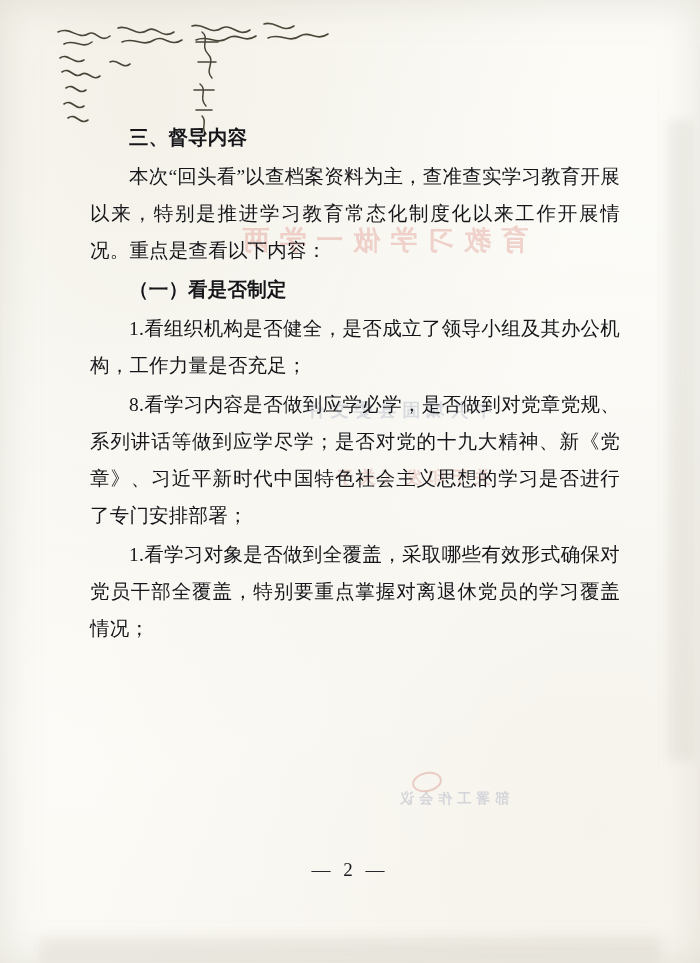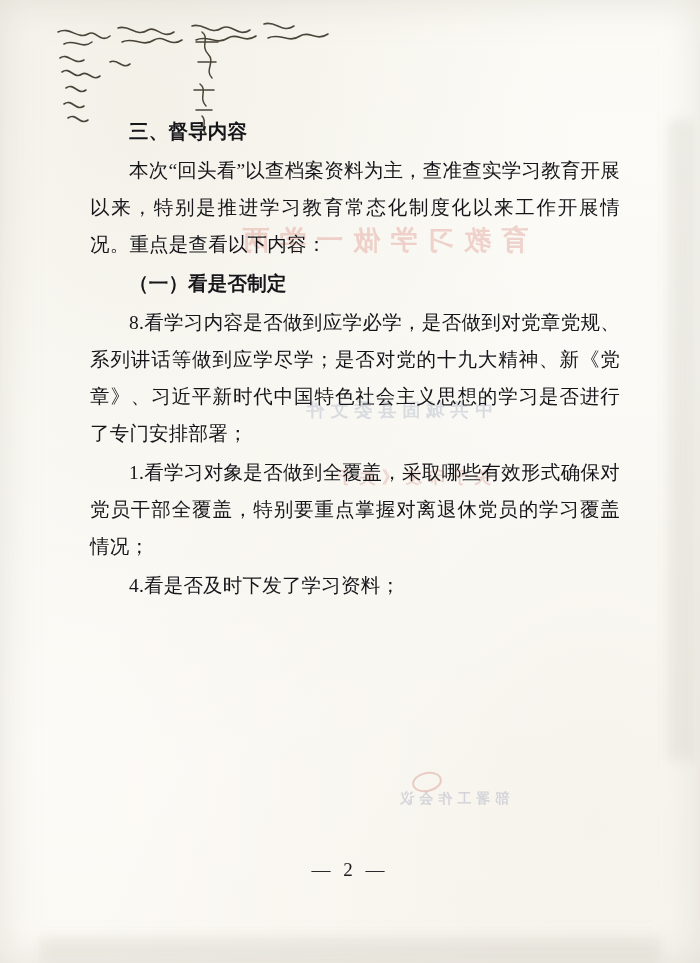--- a/index.html
+++ b/index.html
@@ -81,21 +81,21 @@
     position: absolute;
     top: 28px;
     left: 148px;
     width: 120px;
     height: 110px;
     pointer-events: none;
   }
 
   .content {
     position: absolute;
-    top: 113px;
+    top: 119px;
     left: 90px;
     width: 530px;
   }
 
   .doc-line {
     font-size: 19.5px;
     line-height: 37px;
     color: #16161a;
     text-align: justify;
     text-justify: inter-ideograph;
@@ -180,23 +180,23 @@
       <path d="M48,82 L64,82"></path>
       <path d="M54,88 C60,94 52,100 58,106"></path>
     </g>
   </svg>
 
   <div class="content">
 
     <p class="doc-line heading">三、督导内容</p>
     <p class="doc-line para">本次“回头看”以查档案资料为主，查准查实学习教育开展以来，特别是推进学习教育常态化制度化以来工作开展情况。重点是查看以下内容：</p>
     <p class="doc-line heading-sub">（一）看是否制定</p>
+    <p class="doc-line para">1.看组织机构是否健全，是否成立了领导小组及其办公机构，工作力量是否充足；</p>
     <p class="doc-line para">8.看学习内容是否做到应学必学，是否做到对党章党规、系列讲话等做到应学尽学；是否对党的十九大精神、新《党章》、习近平新时代中国特色社会主义思想的学习是否进行了专门安排部署；</p>
     <p class="doc-line para">1.看学习对象是否做到全覆盖，采取哪些有效形式确保对党员干部全覆盖，特别要重点掌握对离退休党员的学习覆盖情况；</p>
-    <p class="doc-line para">4.看是否及时下发了学习资料；</p>
 
   </div>
 
   <div class="pagenum">— 2 —</div>
 
   <div class="smudge smudge-r"></div>
   <div class="smudge smudge-b"></div>
   <div class="edge-shadow"></div>
 
 </div>

